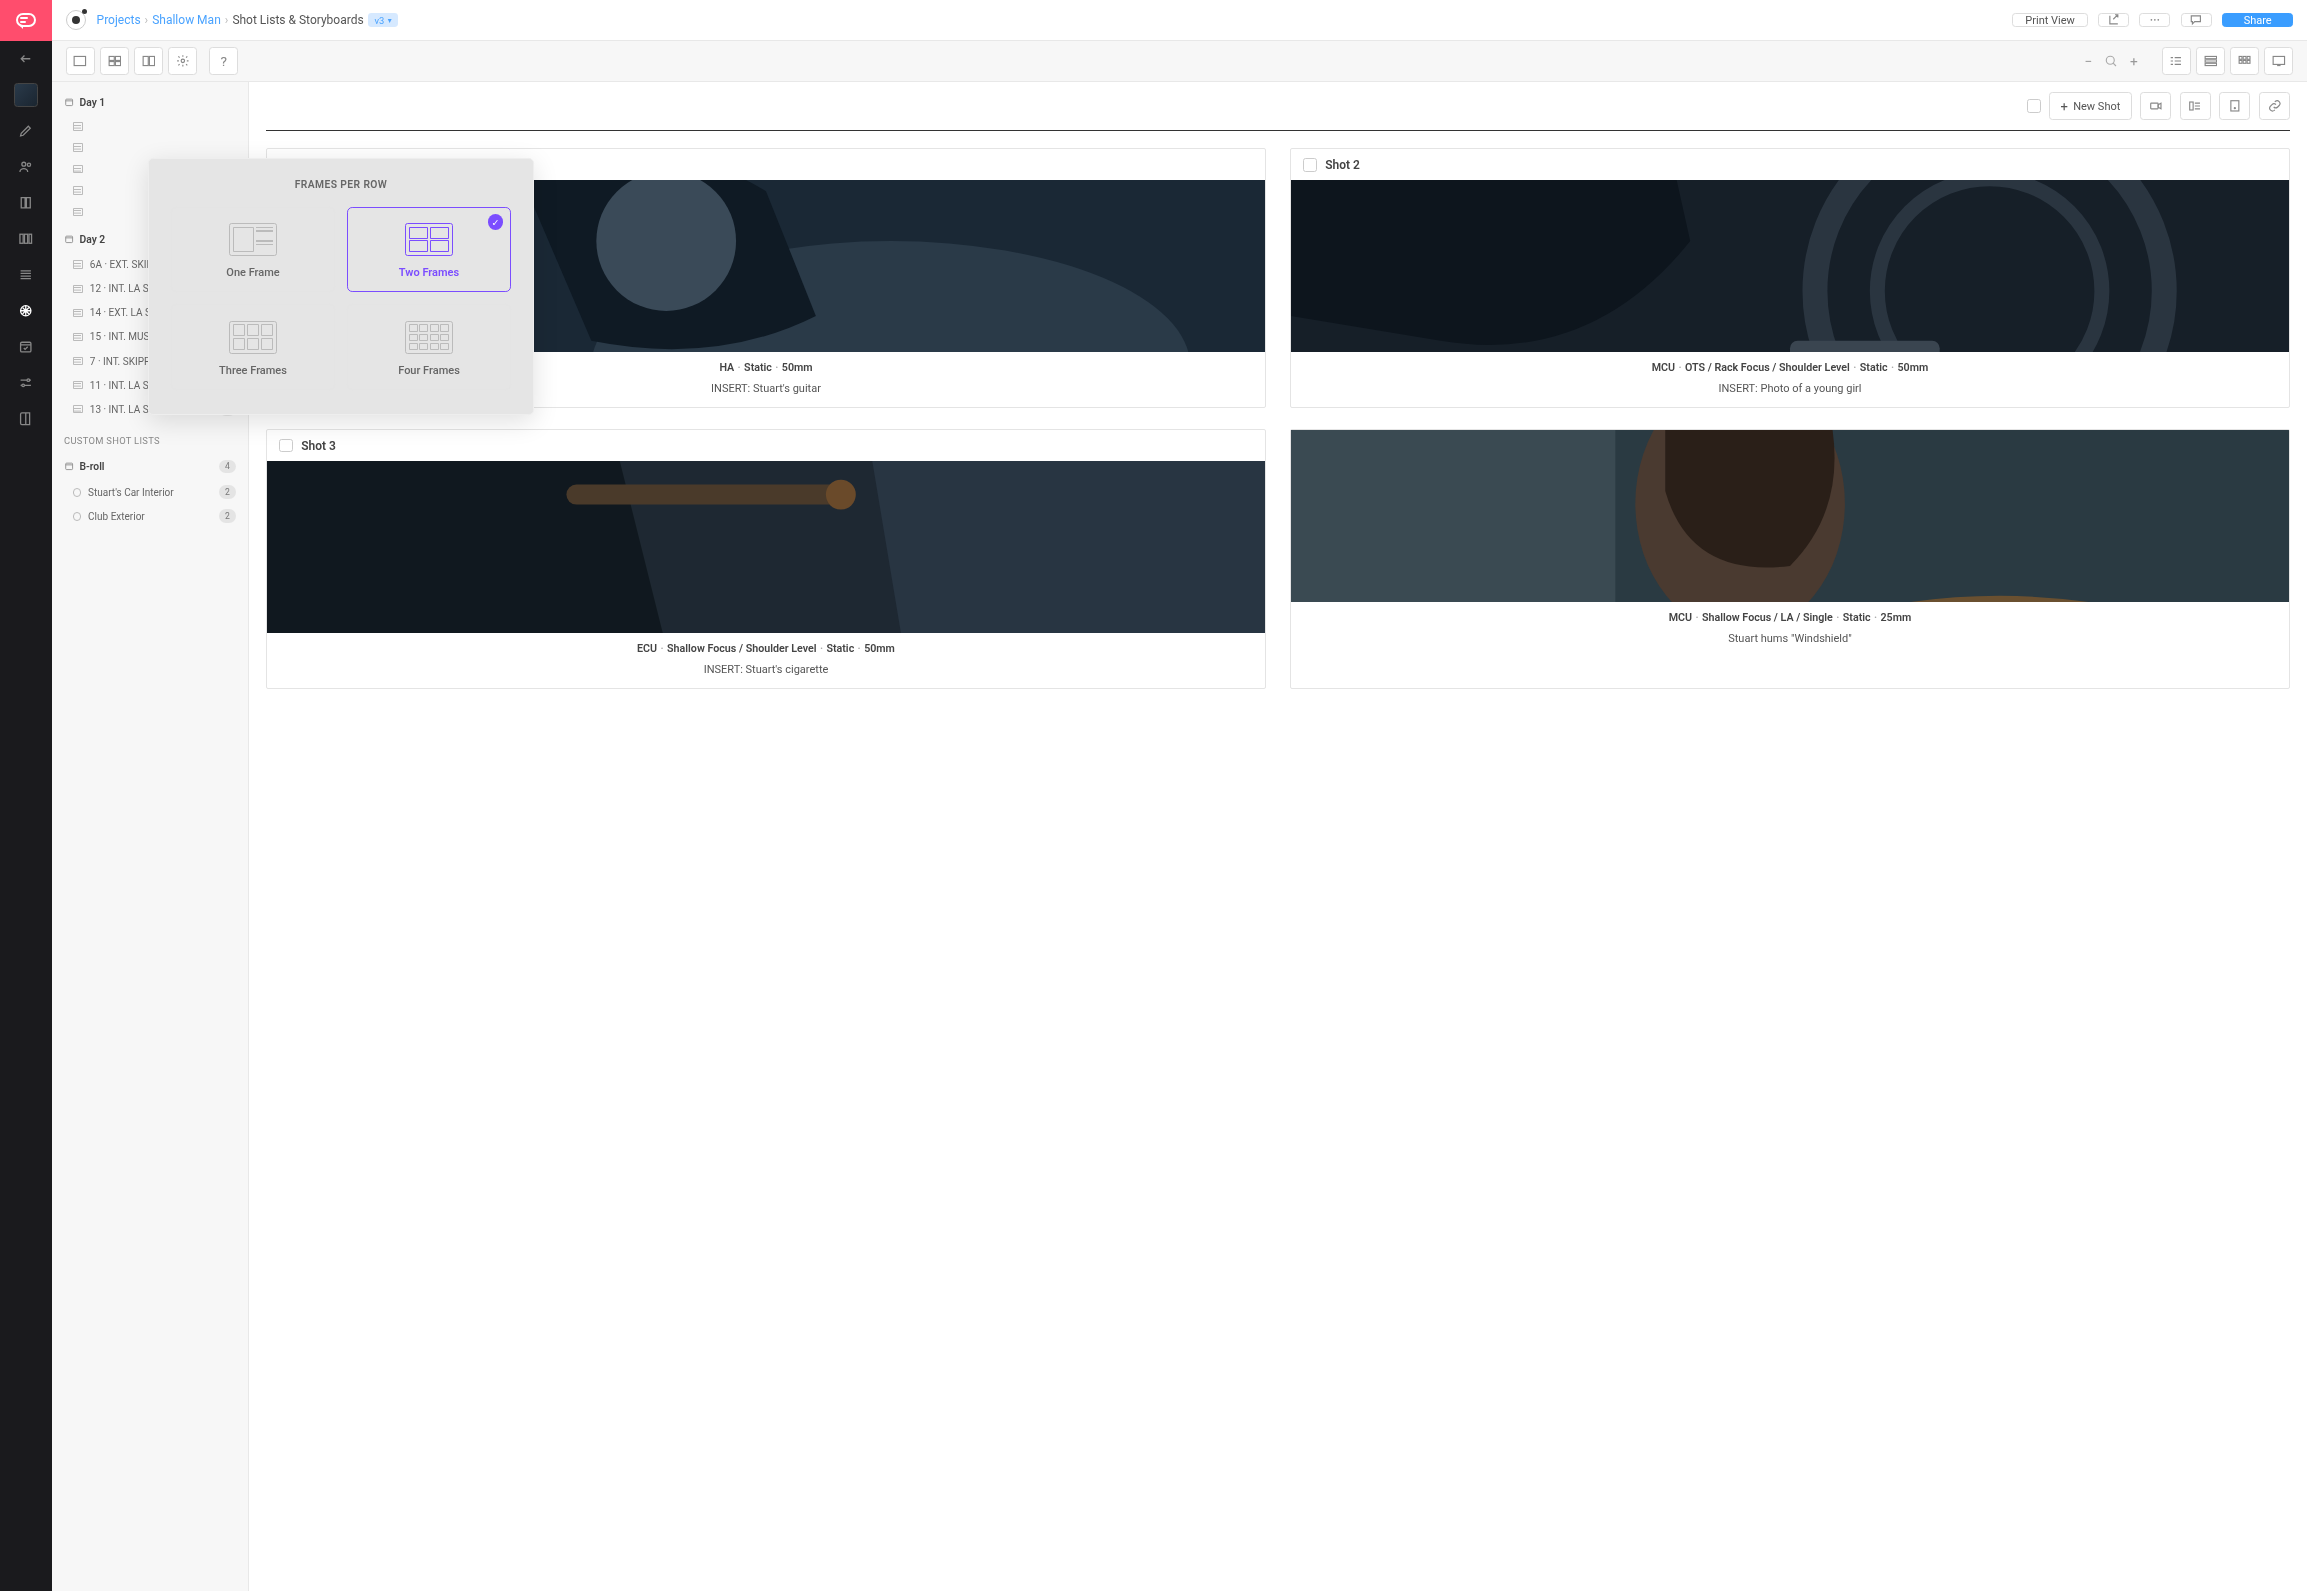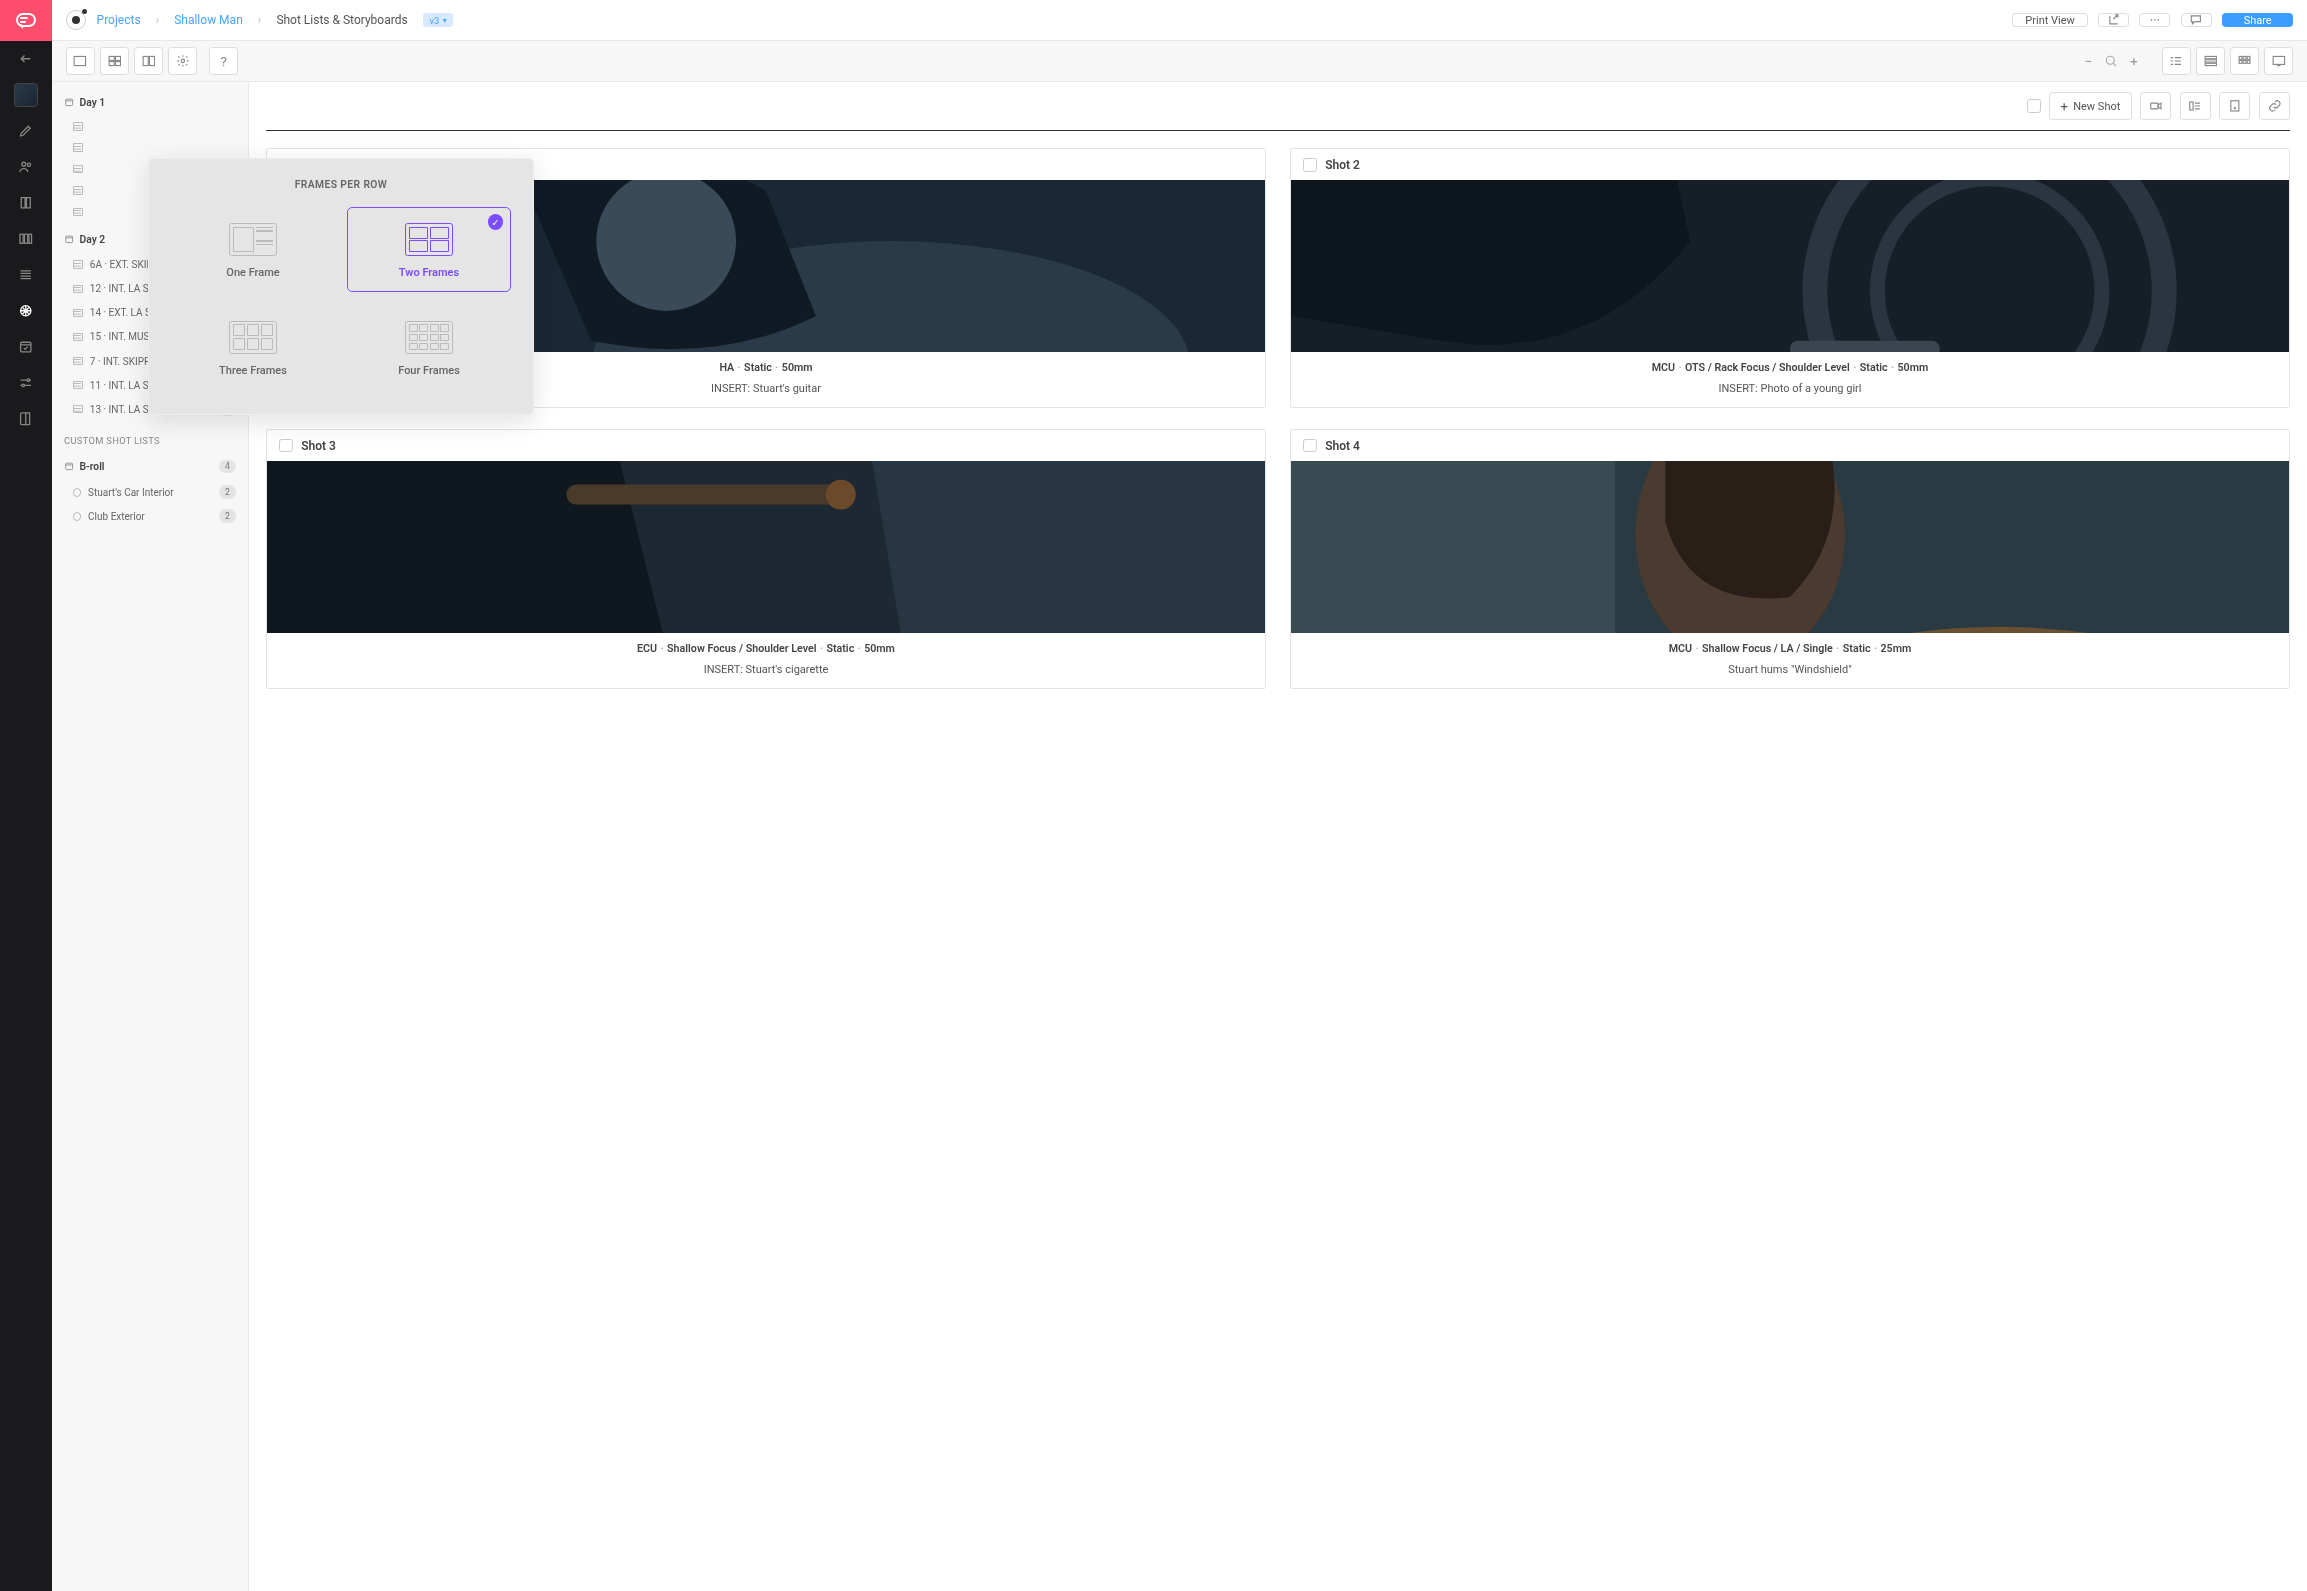--- a/index.html
+++ b/index.html
@@ -11,21 +11,21 @@
 .navrail .brand { width:52px; height:41px; background:#ff4d6d; display:flex; align-items:center; justify-content:center; color:#fff; }
 .navrail .brand svg { width:24px; height:24px; }
 .navrail .ritem { width:52px; height:36px; display:flex; align-items:center; justify-content:center; color:#888; cursor:pointer; }
 .navrail .ritem.active { color:#fff; }
 .navrail .ritem svg { width:15.5px; height:15.5px; }
 .navrail .thumb { width:24px; height:24px; border-radius:3.4px; background:linear-gradient(135deg,#2a3a4a,#1a2530); border:0.9px solid #444; }
 
 
 .main { flex:1; display:flex; flex-direction:column; }
 .header { height:41px; border-bottom:0.9px solid #e8e8e8; display:flex; align-items:center; padding:0 13.7px; gap:10.3px; }
-.header .crumbs { display:flex; align-items:center; gap:15px; font-size:12px; }
+.header .crumbs { display:flex; align-items:center; gap:4px; font-size:12px; }
 .header .crumbs a { color:#4aa3ff; text-decoration:none; cursor:pointer; }
 .header .crumbs .sep { color:#bbb; }
 .header .crumbs .current { color:#555; }
 .header .vpill { background:#d6e9ff; color:#4aa3ff; padding:1.7px 6.9px; border-radius:3.4px; font-size:9.4px; display:flex; align-items:center; gap:3.4px; }
 .header .spacer { flex:1; }
 .header .hbtn { height:14px; padding:0 12px; border:0.9px solid #ddd; border-radius:3.4px; background:#fff; color:#555; font-size:11px; display:flex; align-items:center; justify-content:center; cursor:pointer; }
 .header .hbtn.icon { width:31px; padding:0; }
 .header .hbtn.primary { background:#3a9dff; border-color:#3a9dff; color:#fff; padding:0 20.6px; }
 .header .logo-eye { width:20.6px; height:20.6px; border-radius:50%; border:0.9px solid #ccc; display:flex; align-items:center; justify-content:center; position:relative; }
 .header .logo-eye::before { content:""; width:8.6px; height:8.6px; border-radius:50%; background:#333; }
@@ -460,24 +460,20 @@
                   <path d="M0 40 Q80 20 140 60 L160 140 Q100 180 0 160 Z" fill="#10181f"></path>
                   <rect x="120" y="75" width="110" height="8" fill="#4a3a2a" rx="4"></rect>
                   <circle cx="230" cy="79" r="6" fill="#6a4a2a"></circle>
                   <path d="M240 50 L400 30 L400 160 L260 170 Z" fill="#283542"></path>
                 </svg>
               </div>
               <div class="meta"><span>ECU</span><span class="dot">·</span><span>Shallow Focus / Shoulder Level</span><span class="dot">·</span><span>Static</span><span class="dot">·</span><span>50mm</span></div>
               <div class="desc">INSERT: Stuart's cigarette</div>
             </div>
             <div class="card">
-              <div class="chdr">
-                <div class="cbox"></div>
-                <span>Shot 4</span>
-              </div>
               <div class="img">
                 <svg class="shot-img" viewBox="0 0 400 200" preserveAspectRatio="xMidYMid slice">
                   <rect width="400" height="200" fill="#2a3a42"></rect>
                   <rect x="0" y="0" width="130" height="200" fill="#3a4a52"></rect>
                   <ellipse cx="180" cy="95" rx="42" ry="52" fill="#4a3a30"></ellipse>
                   <path d="M150 60 Q180 30 215 55 Q225 95 200 120 Q160 125 150 90 Z" fill="#2a1f18"></path>
                   <path d="M220 140 Q300 120 380 150 L400 200 L180 200 Z" fill="#6a5030"></path>
                   <ellipse cx="310" cy="165" rx="50" ry="22" fill="#3a2a18"></ellipse>
                 </svg>
               </div>

